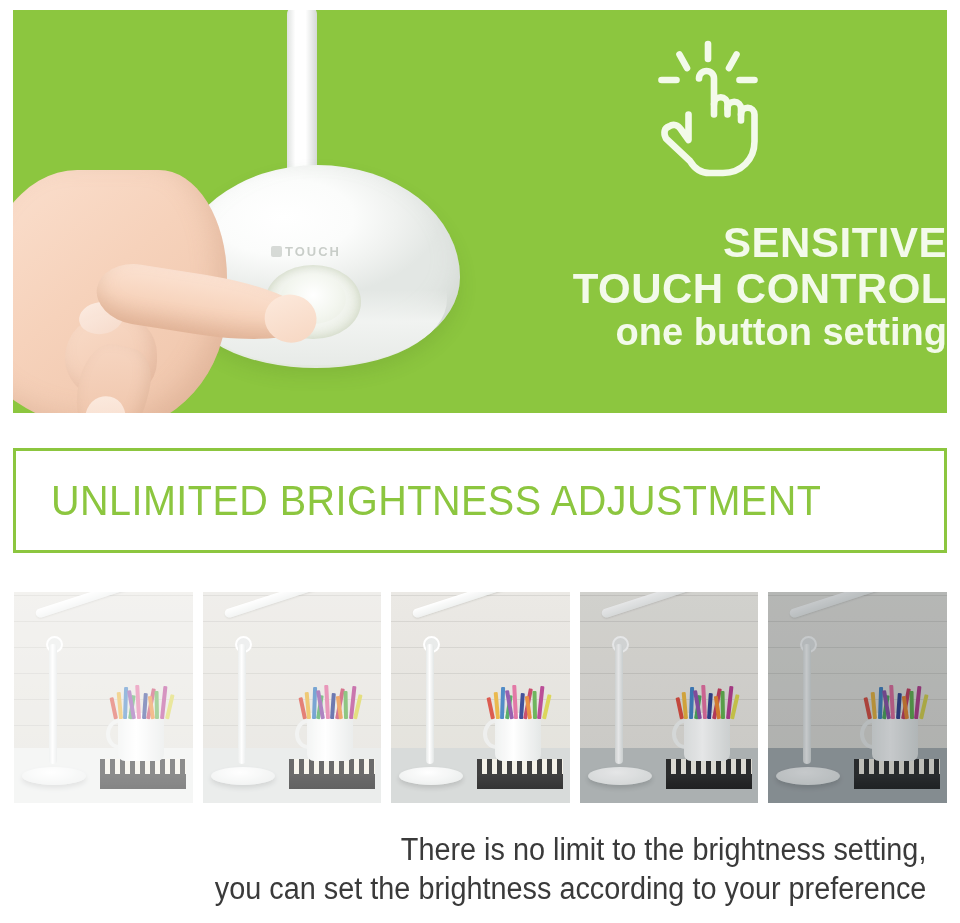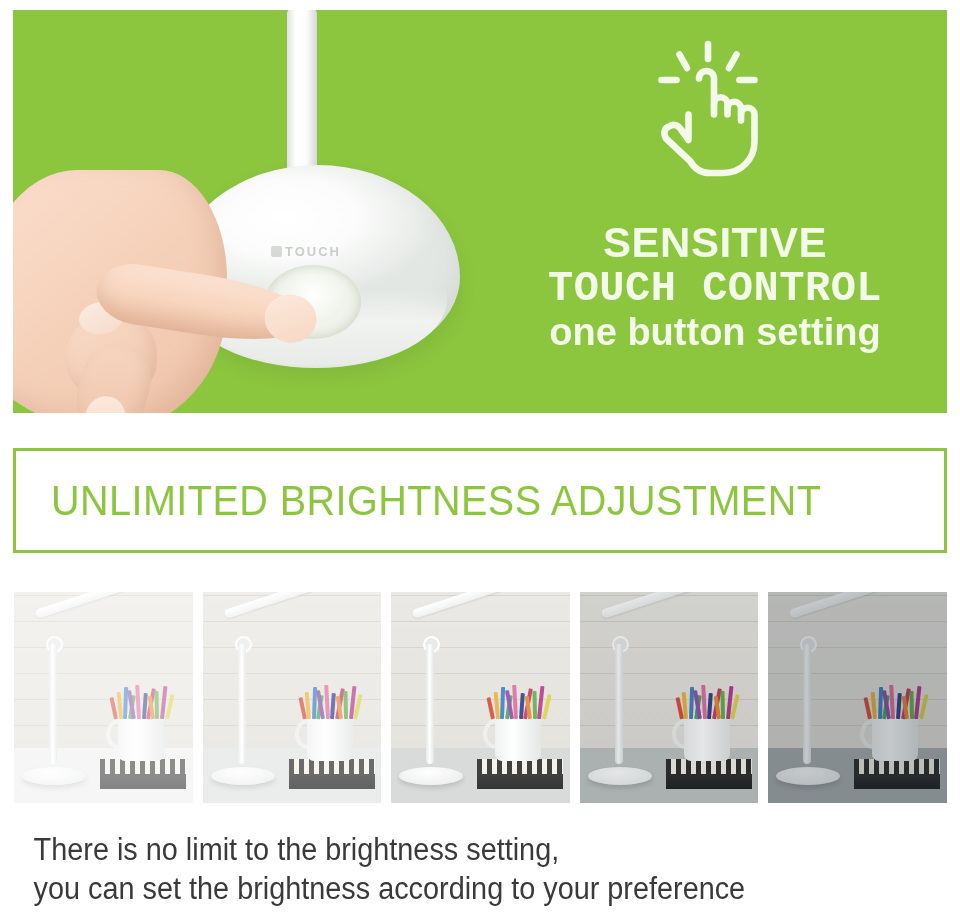--- a/index.html
+++ b/index.html
@@ -113,24 +113,24 @@
 
   
   .hero-right{
     position:absolute;left:470px;top:0;width:464px;height:403px;
   }
   .touch-icon{
     position:absolute;left:150px;top:28px;width:150px;height:150px;
   }
   .hero-title{
     position:absolute;left:0;top:212px;width:464px;
-    text-align:center;color:#f3faea;line-height:1.0;
+    text-align:right;color:#f3faea;line-height:1.0;
   }
   .hl1{font-size:42px;font-weight:bold;letter-spacing:.5px;display:block;}
-  .hl2{font-size:42px;font-weight:bold;letter-spacing:.5px;display:block;margin-top:4px;font-family:Liberation Mono, monospace;}
+  .hl2{font-size:42px;font-weight:bold;letter-spacing:.5px;display:block;margin-top:4px;}
   .hl3{font-size:38px;font-weight:bold;letter-spacing:0;display:block;margin-top:3px;}
 
   
   .banner{
     position:absolute;left:13px;top:448px;width:928px;height:99px;
     border:3px solid #8cc63f;background:#ffffff;
     display:flex;align-items:center;
   }
   .banner-text{
     color:#8cc63f;font-size:43px;font-weight:500;
@@ -197,21 +197,21 @@
     border:4px solid #eceeed;border-radius:50%;border-right-color:transparent;
   }
   .s-pencils{position:absolute;left:100px;bottom:84px;width:56px;height:34px;}
   .s-pencils i{
     position:absolute;bottom:0;width:4px;height:30px;border-radius:1px;display:block;
   }
   .shot-tint{position:absolute;left:0;top:0;width:100%;height:100%;pointer-events:none;}
 
   
   .caption{
-    position:absolute;left:0;top:830px;width:960px;text-align:left;
+    position:absolute;left:0;top:830px;width:960px;text-align:right;
     color:#3a3a3a;line-height:1.26;
   }
   .caption span{
     display:block;font-size:31px;font-weight:400;
     transform:scaleX(.93);
   }
 </style>
 </head>
 <body>
 

